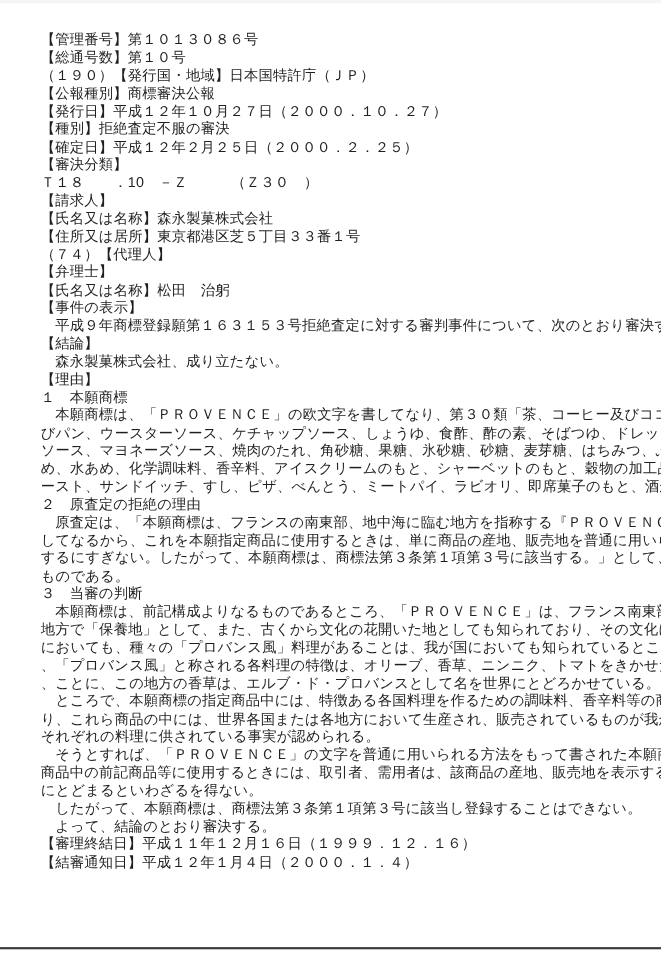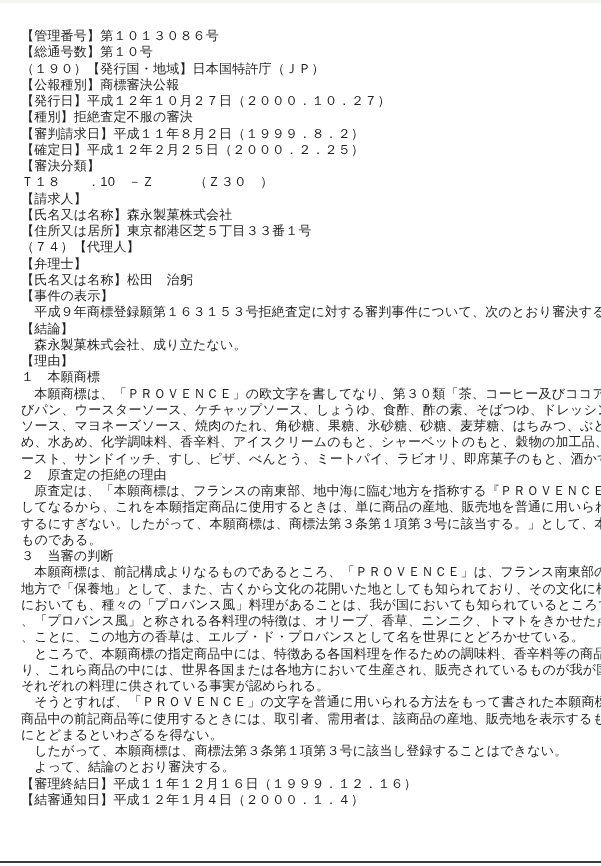--- a/index.html
+++ b/index.html
@@ -18,21 +18,21 @@
   }
   .top-edge {
     position: absolute;
     top: 0; left: 0; right: 0;
     height: 3px;
     background: #f5f5f4;
   }
   .doc-body {
     position: absolute;
     top: 28px;
-    left: 21px;
+    left: 37px;
     width: 562px;
     color: #1f1f1f;
     font-size: 13px;
     line-height: 16.25px;
     letter-spacing: 0.2px;
   }
   .doc-line {
     white-space: pre;
     height: 16.25px;
     overflow: visible;
@@ -50,21 +50,20 @@
 
 <div class="page">
   <div class="top-edge"></div>
   <div class="doc-body" id="doc-body">
       <div class="doc-line">【管理番号】第１０１３０８６号</div>
       <div class="doc-line">【総通号数】第１０号</div>
       <div class="doc-line">（１９０）【発行国・地域】日本国特許庁（ＪＰ）</div>
       <div class="doc-line">【公報種別】商標審決公報</div>
       <div class="doc-line">【発行日】平成１２年１０月２７日（２０００．１０．２７）</div>
       <div class="doc-line">【種別】拒絶査定不服の審決</div>
-      <div class="doc-line">【審判請求日】平成１１年８月２日（１９９９．８．２）</div>
       <div class="doc-line">【確定日】平成１２年２月２５日（２０００．２．２５）</div>
       <div class="doc-line">【審決分類】</div>
       <div class="doc-line">Ｔ１８　　．10　－Ｚ　　　（Ｚ３０　）</div>
       <div class="doc-line">【請求人】</div>
       <div class="doc-line">【氏名又は名称】森永製菓株式会社</div>
       <div class="doc-line">【住所又は居所】東京都港区芝５丁目３３番１号</div>
       <div class="doc-line">（７４）【代理人】</div>
       <div class="doc-line">【弁理士】</div>
       <div class="doc-line">【氏名又は名称】松田　治躬</div>
       <div class="doc-line">【事件の表示】</div>

